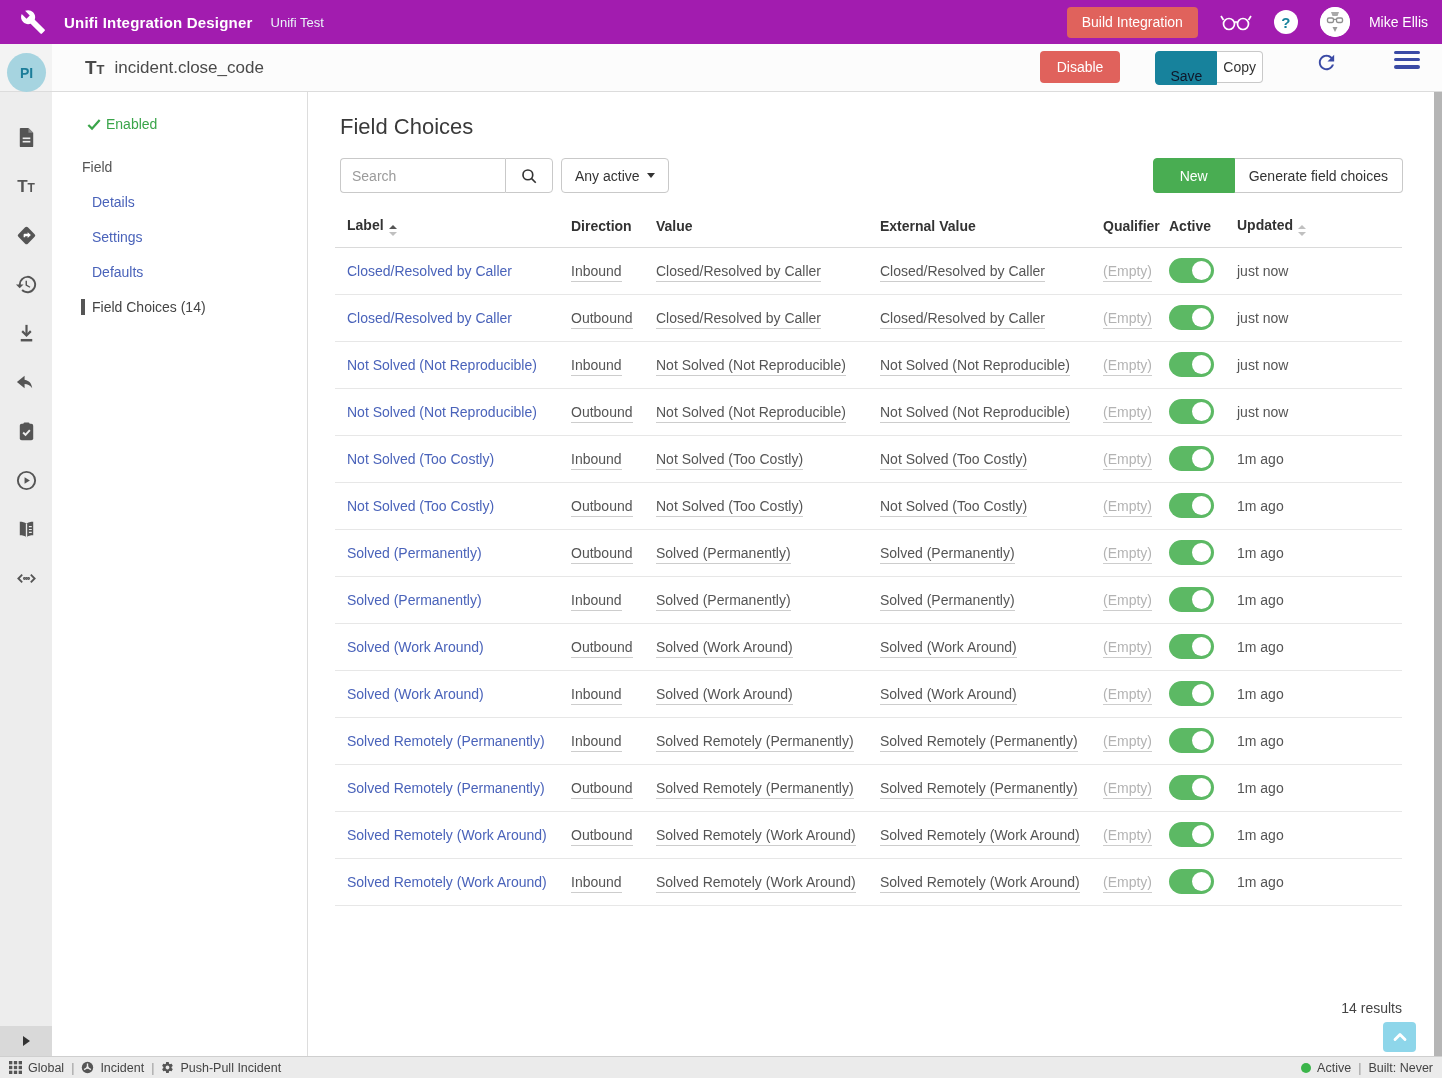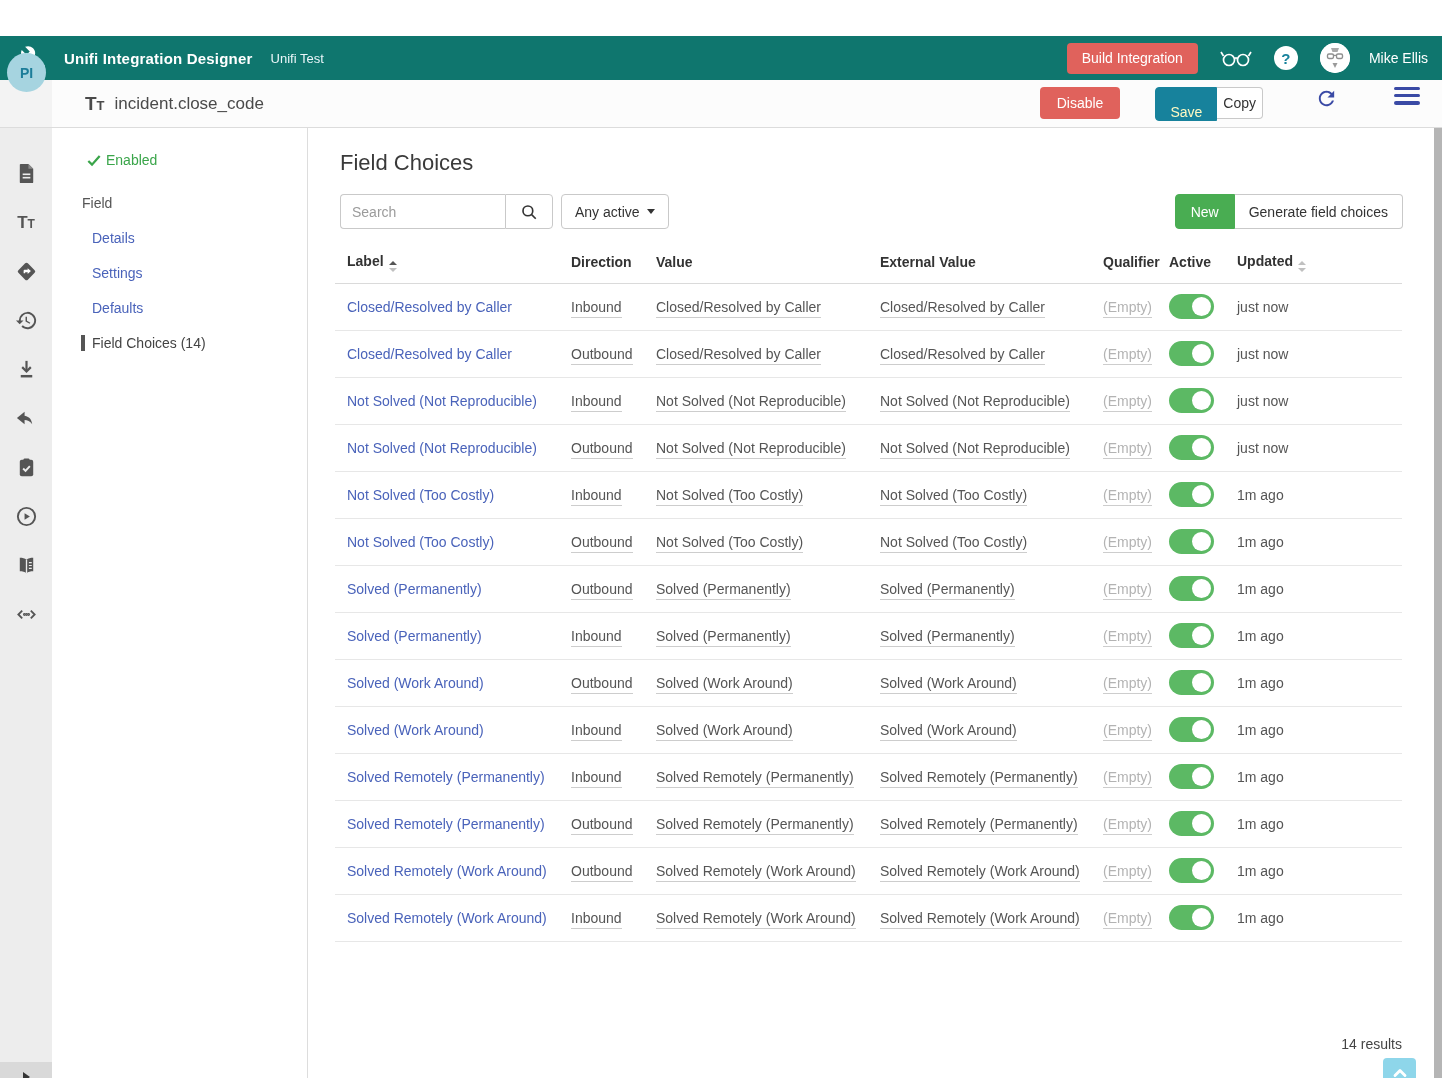--- a/index.html
+++ b/index.html
@@ -1,20 +1,20 @@
 <!DOCTYPE html>
 <html><head>
 <meta charset="utf-8">
 <style>
   * { box-sizing: border-box; margin: 0; padding: 0; }
   html,body { width:1442px; height:1078px; overflow:hidden; }
   body { font-family:"Liberation Sans", sans-serif; background:#fff; position:relative; }
 
   
-  .app-header { height:44px; background:#0f766e; display:flex; align-items:center; padding:0 14px; color:#fff;margin-top:36px; }
+  .app-header { height:44px; background:#a21caf; display:flex; align-items:center; padding:0 14px; color:#fff; }
   .app-header .wrench { width:26px; height:26px; margin:0 18px 0 6px; }
   .app-title { font-size:15px; font-weight:bold; letter-spacing:.2px; }
   .env-label { font-size:13px; margin-left:18px; color:#eaf6f9; }
   .header-right { margin-left:auto; display:flex; align-items:center; gap:22px; }
   .build-btn { background:#e0625c; color:#fff; border:none; border-radius:4px; height:31px; padding:0 15px; font-size:14px; font-family:inherit; cursor:pointer; }
   .glasses-icon { width:32px; height:22px; }
   .help-circle { width:24px; height:24px; background:#fff; color:#17829c; border-radius:50%; font-weight:bold; font-size:15px; display:flex; align-items:center; justify-content:center; cursor:pointer; }
   .user-chip { display:flex; align-items:center; gap:19px; cursor:pointer; }
   .user-avatar { width:30px; height:30px; border-radius:50%; background:#fff; overflow:hidden; display:flex; align-items:center; justify-content:center; }
   .user-name { font-size:14px; }
@@ -22,21 +22,21 @@
   
   .toolbar { height:48px; background:#fcfcfc; border-bottom:1px solid #dcdcdc; display:flex; align-items:center; }
   .toolbar-strip { width:52px; height:100%; background:#f3f3f3; flex:none; }
   .pi-avatar { position:absolute; left:7px; top:53px; width:39px; height:39px; border-radius:50%; background:#a6d4e0; color:#1c7d99; font-size:14px; font-weight:bold; display:flex; align-items:center; justify-content:center; z-index:5; }
   .tt-glyph { font-weight:bold; color:#4a4a4a; font-size:19px; margin:0 10px 0 33px; }
   .tt-glyph small { font-size:13px; }
   .record-title { font-size:17px; color:#4a4a4a; }
   .toolbar-right { margin-left:auto; display:flex; align-items:flex-start; padding-right:22px;gap:28px; }
   .disable-btn { background:#e0625c; color:#fff; border:none; border-radius:4px; height:32px; padding:0 17px; font-size:14px; font-family:inherit; cursor:pointer; }
   .save-copy { display:flex; margin-left:7px; }
-  .save-btn { background:#17829c; color:#fef9c3; border:1px solid #17829c; border-radius:4px 0 0 4px; height:32px; padding:16px 14px; font-size:14px; font-family:inherit; cursor:pointer; }
+  .save-btn { background:#17829c; color:#0f172a; border:1px solid #17829c; border-radius:4px 0 0 4px; height:32px; padding:16px 14px; font-size:14px; font-family:inherit; cursor:pointer; }
   .copy-btn { background:#fff; color:#333; border:1px solid #c9c9c9; border-left:none; border-radius:0 4px 4px 0; height:32px; padding:0 6px; font-size:14px; font-family:inherit; cursor:pointer; }
   .refresh-icon { width:23px; height:23px; margin-left:24px; cursor:pointer; }
   .menu-icon { width:26px; height:18px; margin-left:28px; display:flex; flex-direction:column; justify-content:space-between; cursor:pointer; }
   .menu-icon i { height:3.2px; background:#3a4aa5; border-radius:2px; display:block; }
 
   
   .main-row { display:flex; height:964px; position:relative; }
 
   .icon-rail { width:52px; background:#ededed; flex:none; display:flex; flex-direction:column; align-items:center; padding-top:34px; gap:26px; position:relative; }
   .rail-icon { width:23px; height:23px; cursor:pointer; }
@@ -56,21 +56,21 @@
   .page-title { font-size:22px; font-weight:500; color:#3a3a3a; margin:2px 0 18px 5px; }
 
   .controls-row { display:flex; align-items:center; margin:0 0 12px 5px; }
   .search-group { display:flex; }
   .search-input { width:165px; height:35px; border:1px solid #c9c9c9; border-right:none; border-radius:4px 0 0 4px; padding:0 11px; font-size:14px; color:#555; font-family:inherit; outline:none; }
   .search-input::placeholder { color:#9b9b9b; }
   .search-btn { width:48px; height:35px; background:#fff; border:1px solid #c9c9c9; border-radius:0 4px 4px 0; display:flex; align-items:center; justify-content:center; cursor:pointer; }
   .filter-btn { height:35px; margin-left:8px; background:#fff; border:1px solid #c9c9c9; border-radius:4px; padding:0 13px; font-size:14px; color:#333; font-family:inherit; display:flex; align-items:center; gap:7px; cursor:pointer; }
   .caret-down { width:0; height:0; border-left:4.5px solid transparent; border-right:4.5px solid transparent; border-top:5px solid #333; }
   .right-buttons { margin-left:auto; display:flex; }
-  .new-btn { background:#49ad52; color:#fff; border:1px solid #49ad52; border-radius:4px 0 0 4px; height:35px; padding:0 15px; font-size:14px; font-family:inherit; cursor:pointer; }
+  .new-btn { background:#49ad52; color:#fff; border:1px solid #49ad52; border-radius:4px 0 0 4px; height:35px; padding:0 26px; font-size:14px; font-family:inherit; cursor:pointer; }
   .generate-btn { background:#fff; color:#333; border:1px solid #c9c9c9; border-left:none; border-radius:0 4px 4px 0; height:35px; padding:0 14px; font-size:14px; font-family:inherit; cursor:pointer; }
 
   table { width:1067px; border-collapse:collapse; table-layout:fixed; font-size:14px; }
   col.c-label { width:224px; } col.c-dir { width:85px; } col.c-val { width:224px; }
   col.c-ext { width:223px; } col.c-qual { width:66px; } col.c-act { width:68px; } col.c-upd { width:auto; }
   th { text-align:left; font-weight:600; color:#333; padding:12px 6px 11px 12px; border-bottom:1px solid #dadada; white-space:nowrap; }
   td { height:47px; padding:0 6px 0 12px; border-bottom:1px solid #e7e7e7; color:#555; white-space:nowrap; overflow:hidden; }
   .sort { display:inline-flex; flex-direction:column; gap:2.5px; margin-left:5px; vertical-align:1px; }
   .sort i { width:0; height:0; border-left:4px solid transparent; border-right:4px solid transparent; display:block; }
   .sort .up { border-bottom:4.5px solid #555; }

